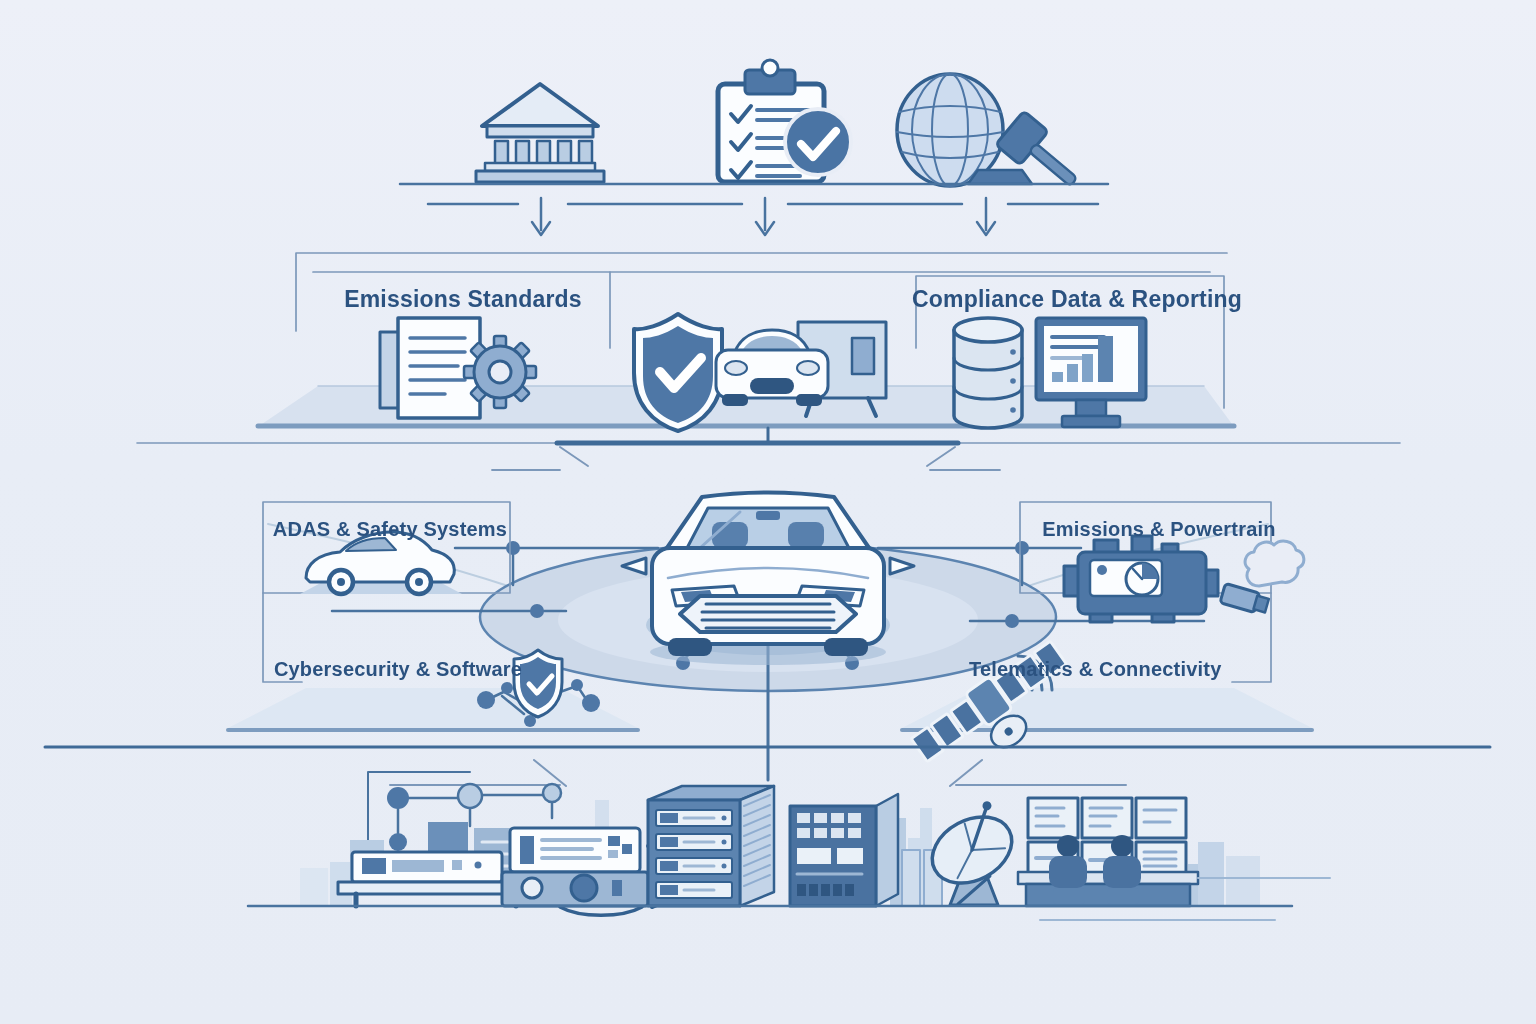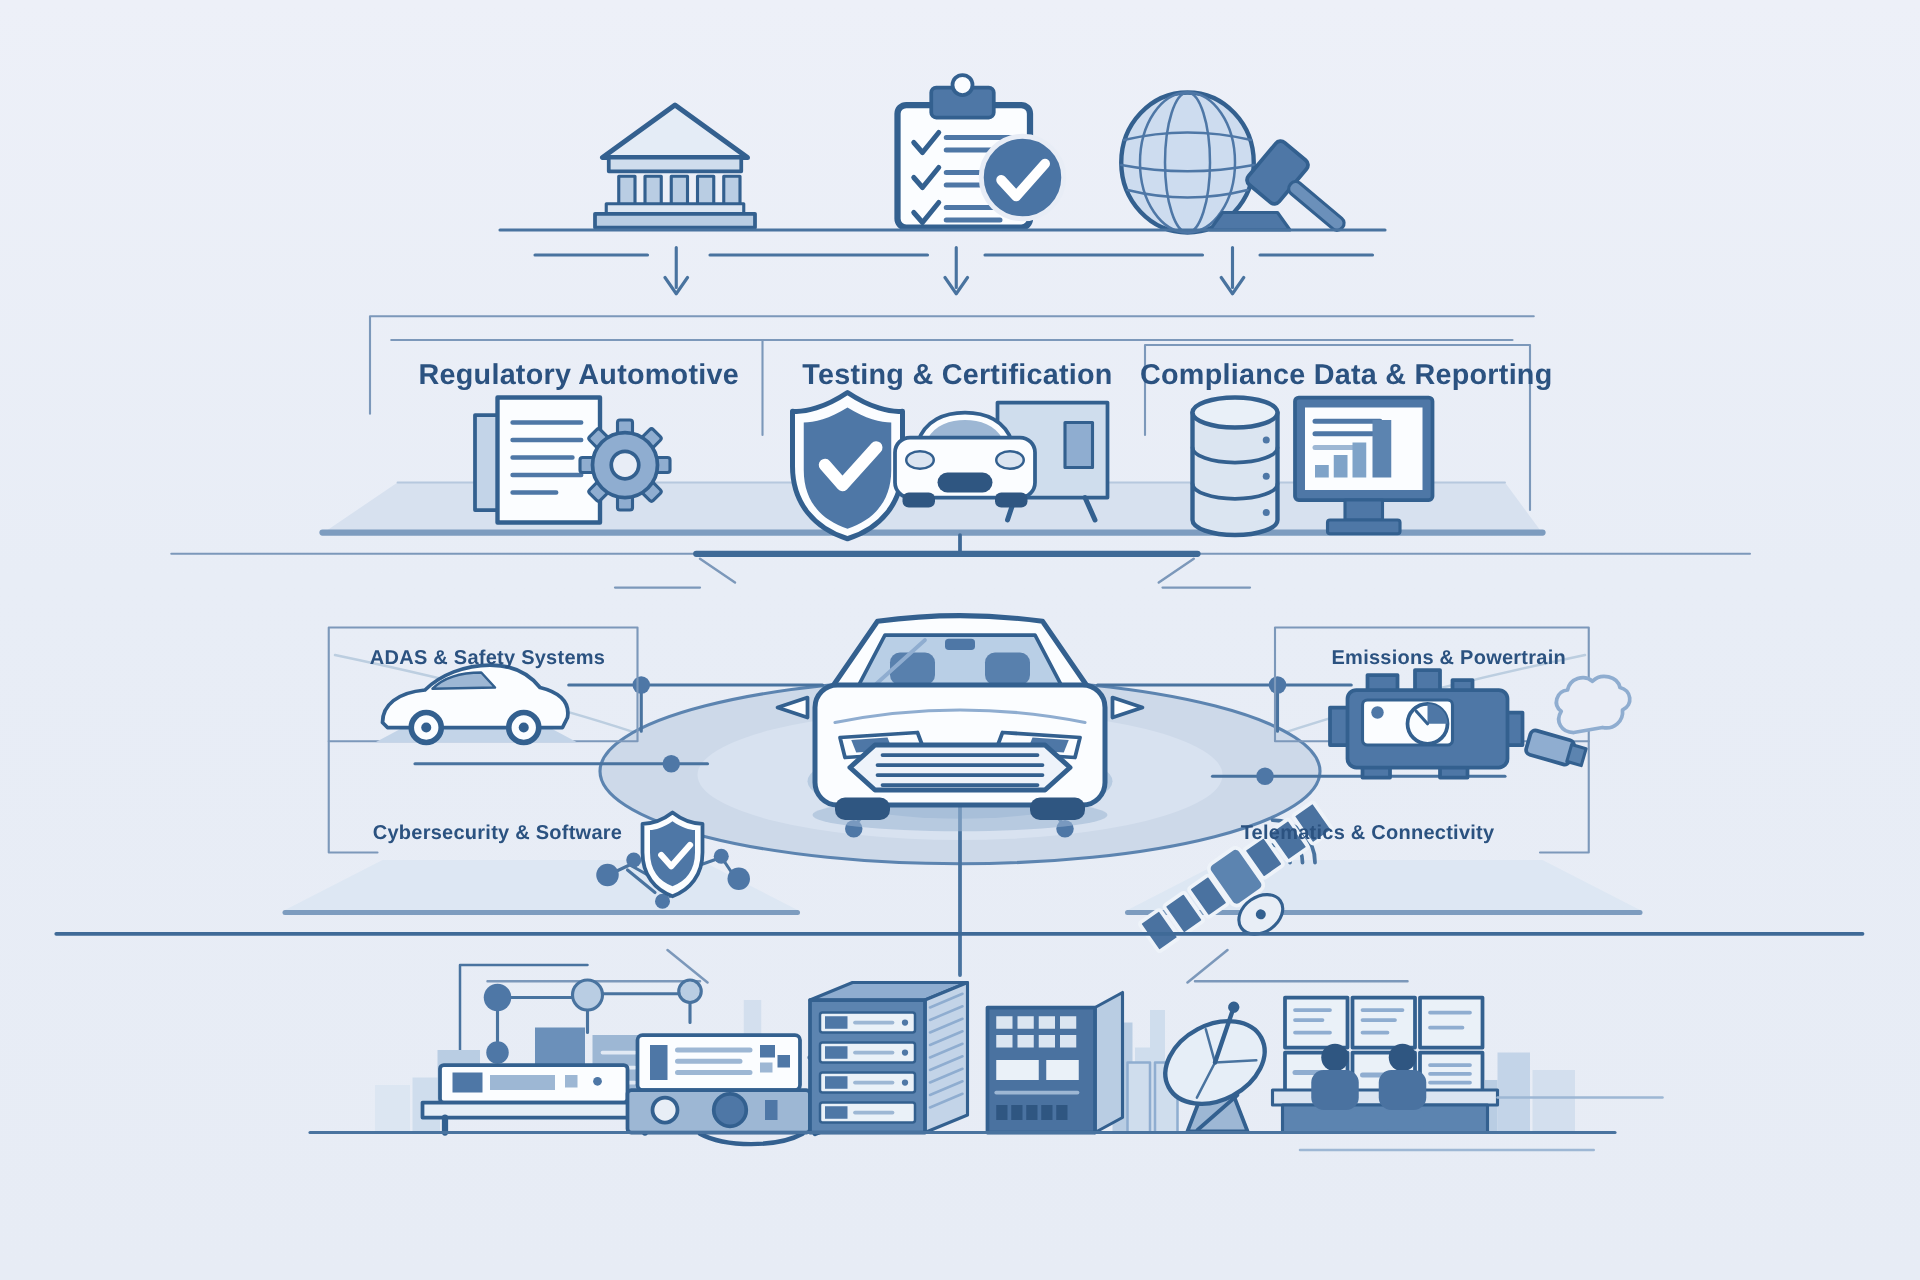--- a/index.html
+++ b/index.html
@@ -9,21 +9,21 @@
     font-family:"Liberation Sans",sans-serif;
   }
   svg{position:absolute;left:0;top:0;}
   .label{
     position:absolute;text-align:center;color:#2b5280;font-weight:700;
     letter-spacing:0.2px;line-height:1.1;white-space:nowrap;
     font-family:"Liberation Sans",sans-serif;
   }
   .t2{font-size:23px;}
   .big{font-size:25px;}
-  .sub{font-size:16px;}
+  .sub{font-size:20px;}
 </style>
 </head>
 <body>
 
 <div class="canvas">
 
 <svg width="1536" height="1024" viewBox="0 0 1536 1024">
   <g stroke-linecap="round" stroke-linejoin="round" fill="none">
 
     <g>
@@ -429,23 +429,22 @@
       <rect x="1103" y="856" width="38" height="32" rx="10" fill="#4a72a0"></rect>
       <rect x="1107" y="888" width="32" height="16" rx="4" fill="#5c84b0"></rect>
       <line x1="1198" y1="878" x2="1330" y2="878" stroke="#9db7d4" stroke-width="2"></line>
     </g>
 
     <line x1="248" y1="906" x2="1292" y2="906" stroke="#49739f" stroke-width="2.5"></line>
     <line x1="1040" y1="920" x2="1275" y2="920" stroke="#9db7d4" stroke-width="2"></line>
   </g>
 </svg>
 
-<div class="label t2" style="left:313px;top:287px;width:300px;">Regulatory Automotive</div>
-
-<div class="label t2" style="left:616px;top:287px;width:300px;">Testing &amp; Certification</div>
+<div class="label t2" style="left:313px;top:287px;width:300px;">Emissions Standards</div>
+
 
 <div class="label t2" style="left:902px;top:287px;width:350px;text-align:center;">Compliance Data &amp; Reporting</div>
 
 
 <div class="label sub" style="left:265px;top:518px;width:250px;">ADAS &amp; Safety Systems</div>
 
 <div class="label sub" style="left:1034px;top:518px;width:250px;">Emissions &amp; Powertrain</div>
 
 <div class="label sub" style="left:273px;top:658px;width:250px;">Cybersecurity &amp; Software</div>
 

